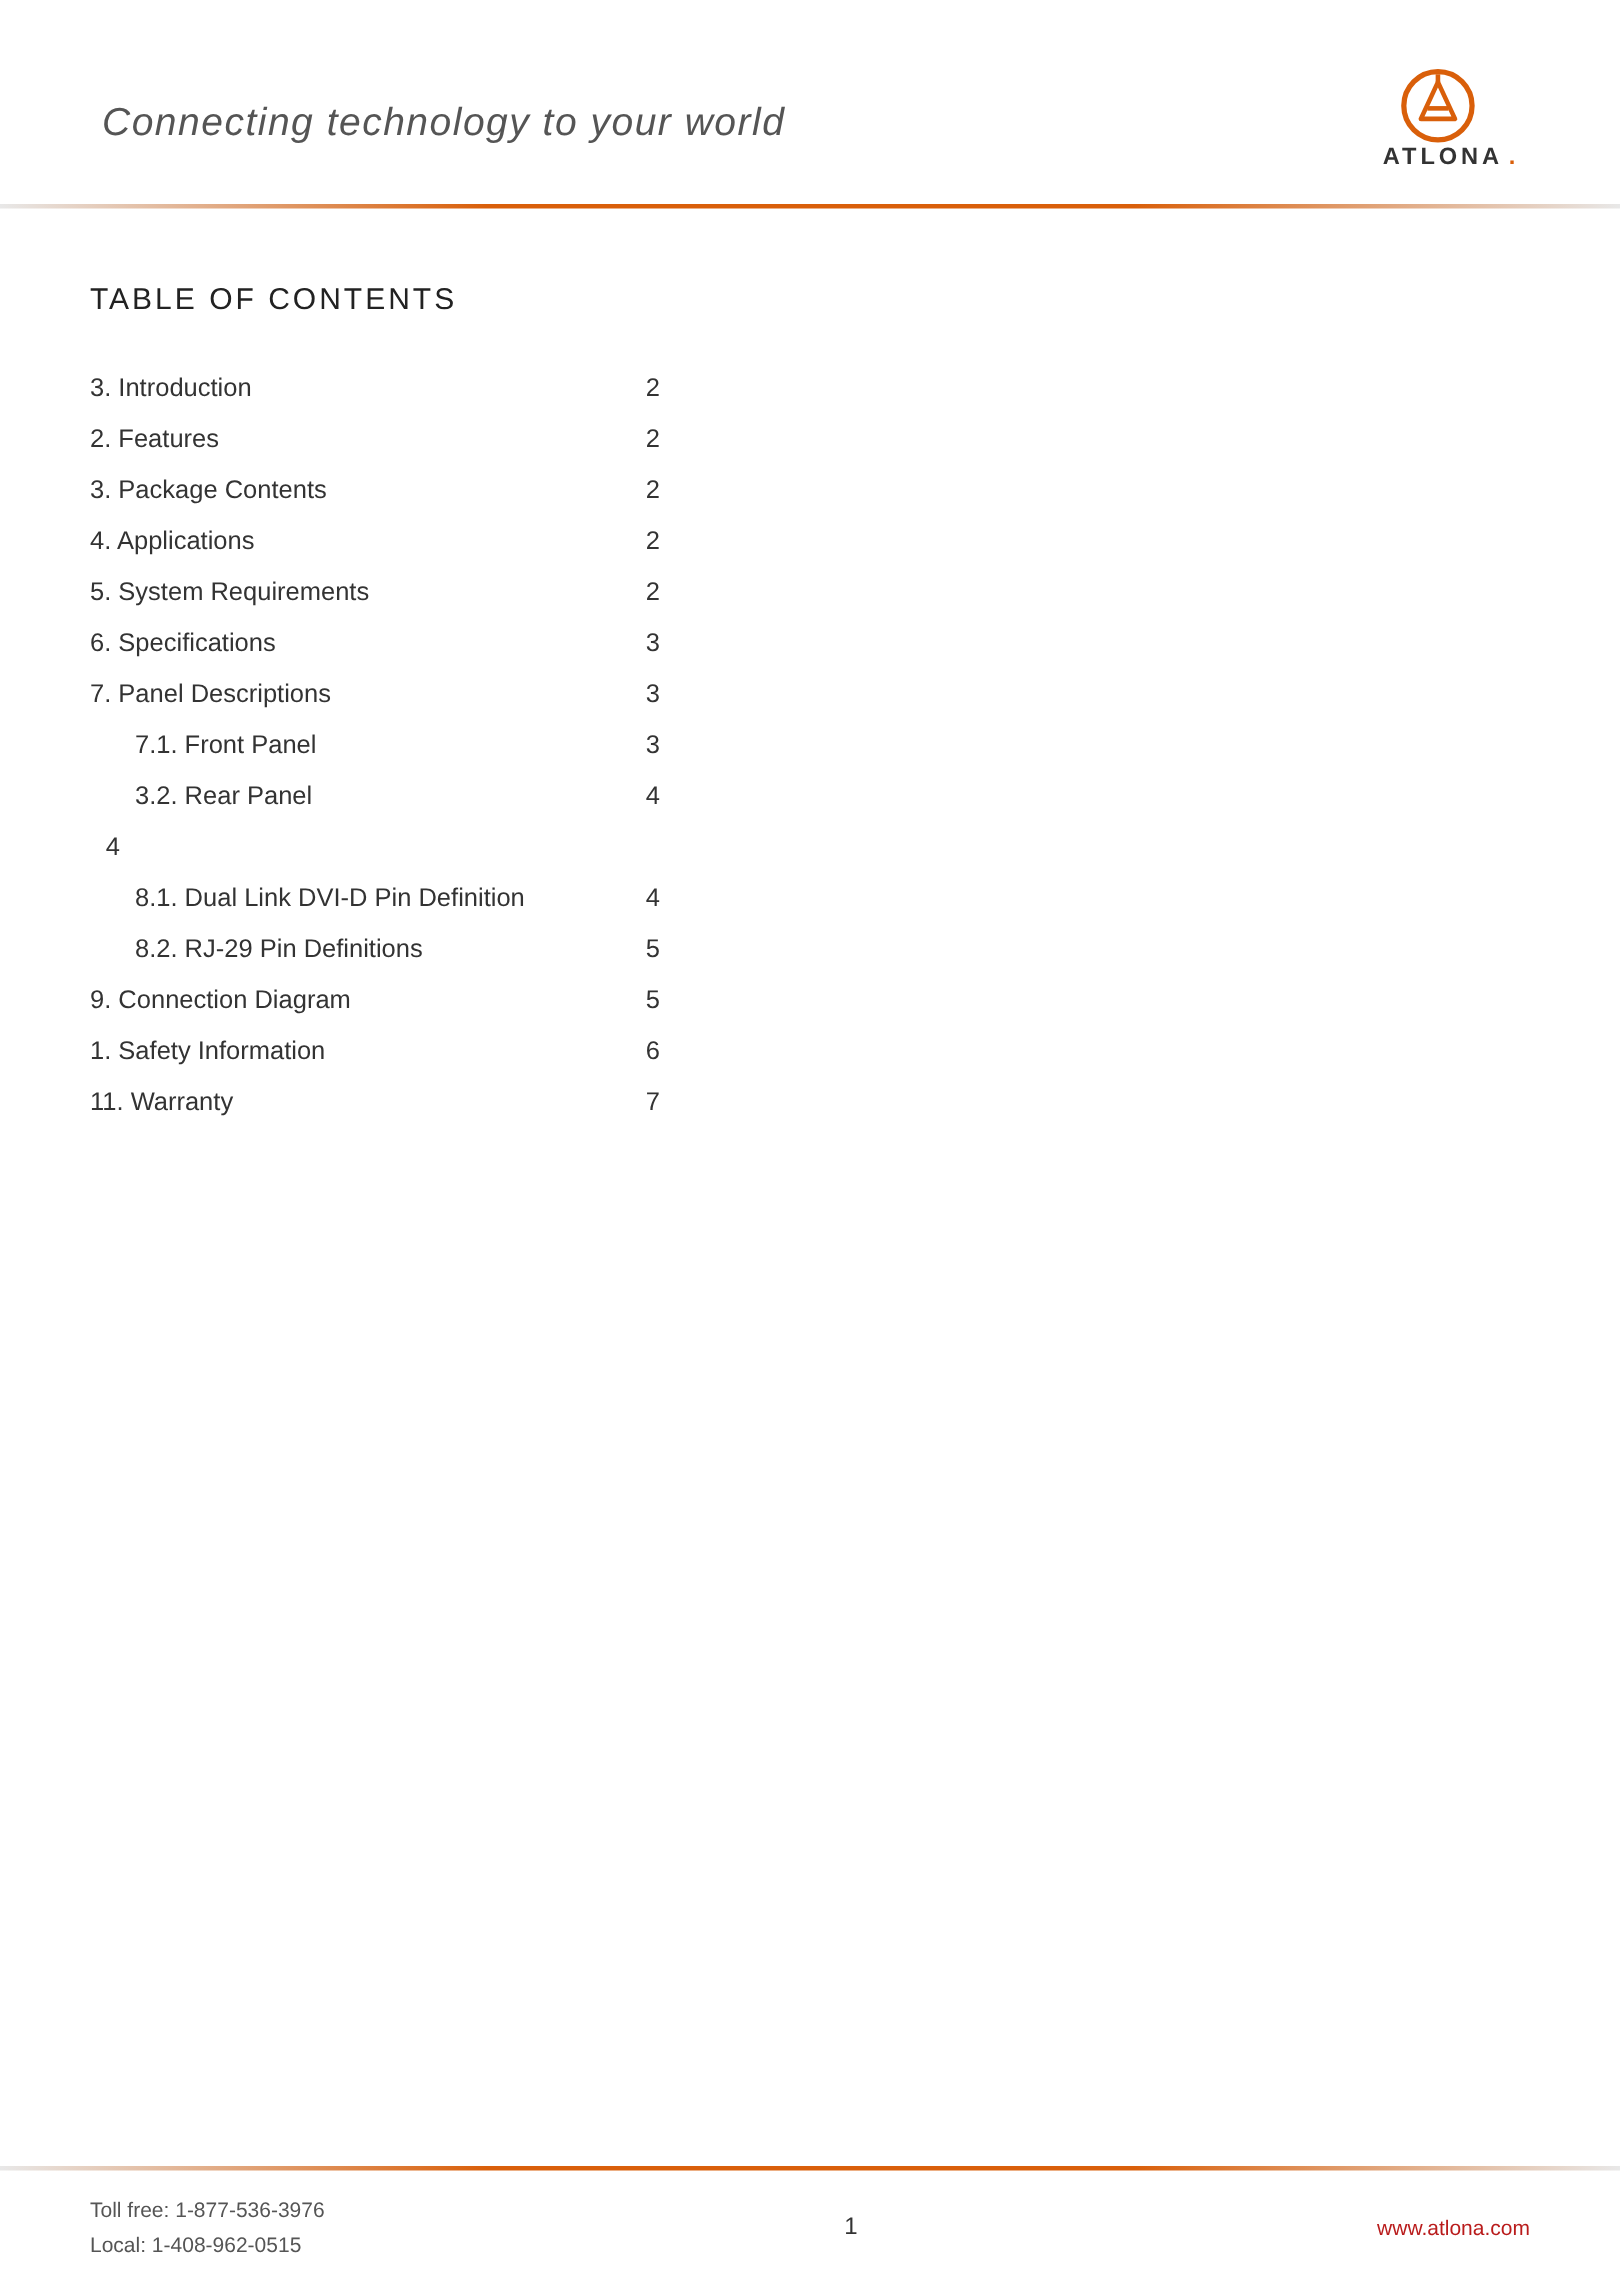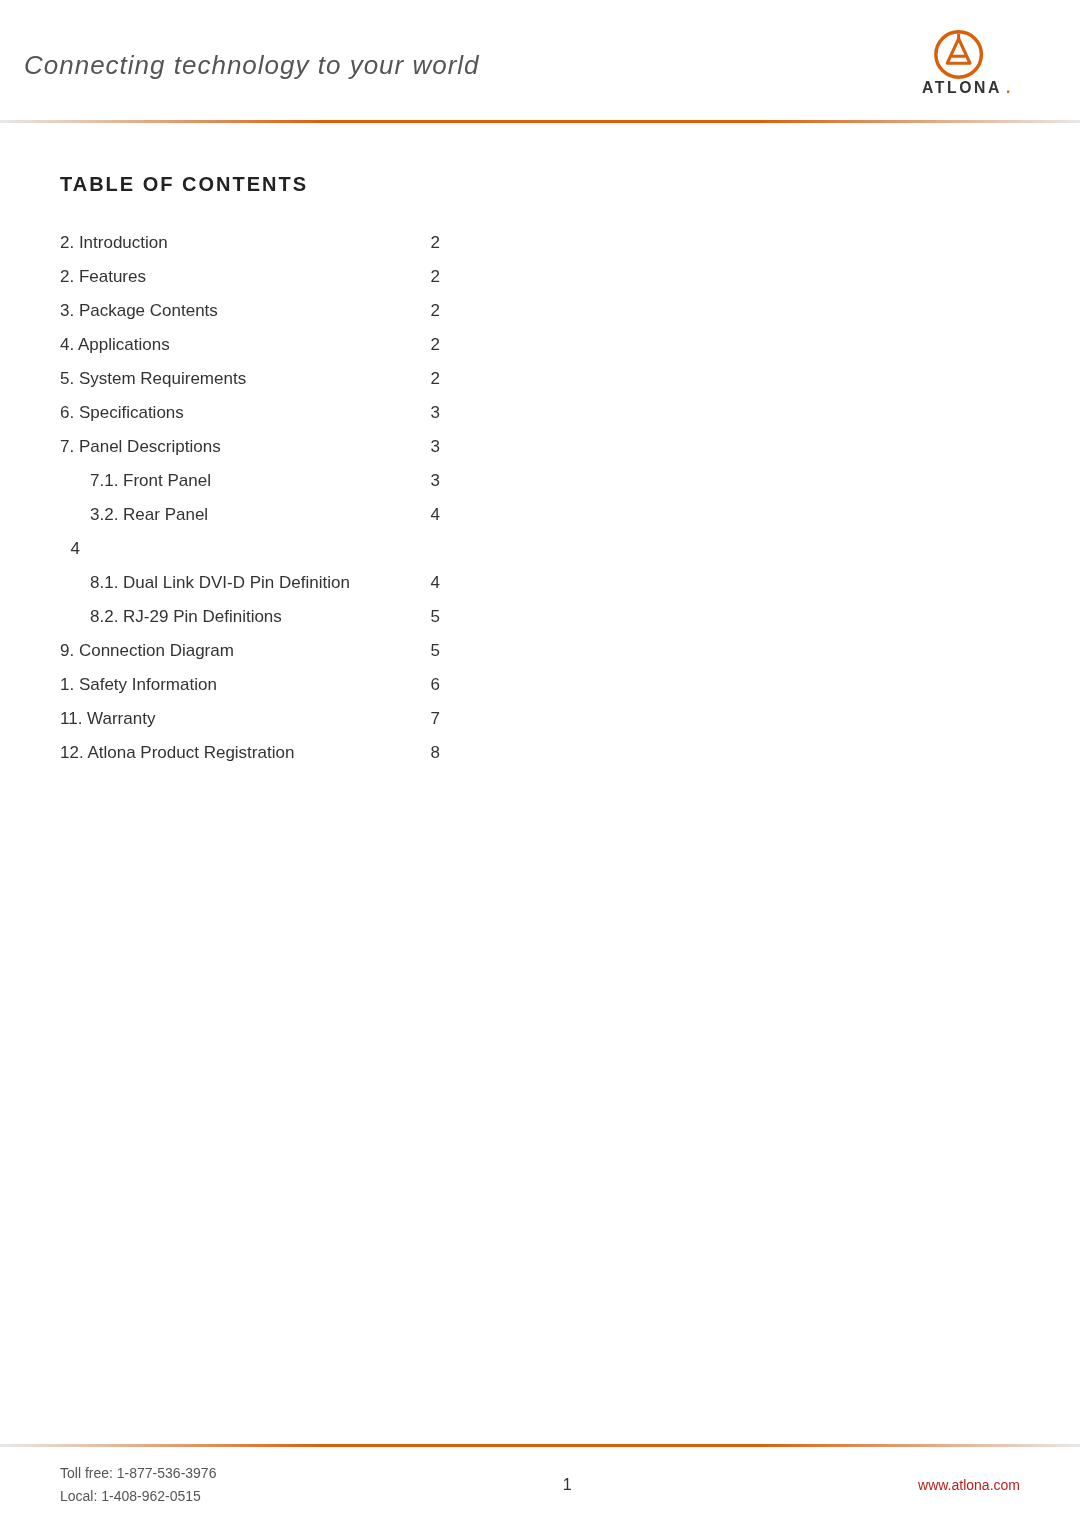--- a/index.html
+++ b/index.html
@@ -15,21 +15,22 @@
       font-family: Arial, Helvetica, sans-serif;
       color: #333333;
       position: relative;
     }
 
     
     .header {
       display: flex;
       justify-content: space-between;
       align-items: center;
-      padding: 30px 60px 20px 24px;
+      padding: 30px 60px 20px 68px;
+      margin-top: 16px;
     }
 
     .header-tagline {
       font-style: italic;
       font-size: 26px;
       color: #555555;
       letter-spacing: 1px;
       font-weight: 300;
     }
 
@@ -53,21 +54,21 @@
       width: 100%;
     }
 
     
     .main-content {
       padding: 50px 60px 80px 60px;
     }
 
     .toc-title {
       font-size: 20px;
-      font-weight: 700;
+      font-weight: 400;
       letter-spacing: 2px;
       color: #222222;
       margin-bottom: 30px;
       text-transform: uppercase;
     }
 
     
     .toc-table {
       width: 380px;
     }
@@ -154,21 +155,21 @@
 </div>
 
 <div class="header-divider"></div>
 
 <div class="main-content">
   <div class="toc-title">TABLE OF CONTENTS</div>
 
   <div class="toc-table">
 
     <div class="toc-entry">
-      <span class="entry-label">2. Introduction</span>
+      <span class="entry-label">3. Introduction</span>
       <span class="entry-page">2</span>
     </div>
 
     <div class="toc-entry">
       <span class="entry-label">2. Features</span>
       <span class="entry-page">2</span>
     </div>
 
     <div class="toc-entry">
       <span class="entry-label">3. Package Contents</span>
@@ -227,24 +228,20 @@
     <div class="toc-entry">
       <span class="entry-label">1. Safety Information</span>
       <span class="entry-page">6</span>
     </div>
 
     <div class="toc-entry">
       <span class="entry-label">11. Warranty</span>
       <span class="entry-page">7</span>
     </div>
 
-    <div class="toc-entry">
-      <span class="entry-label">12. Atlona Product Registration</span>
-      <span class="entry-page">8</span>
-    </div>
 
   </div>
 </div>
 
 <div class="footer-divider"></div>
 
 <div class="footer">
   <div class="footer-left">
     <div>Toll free:  1-877-536-3976</div>
     <div>Local:  1-408-962-0515</div>

